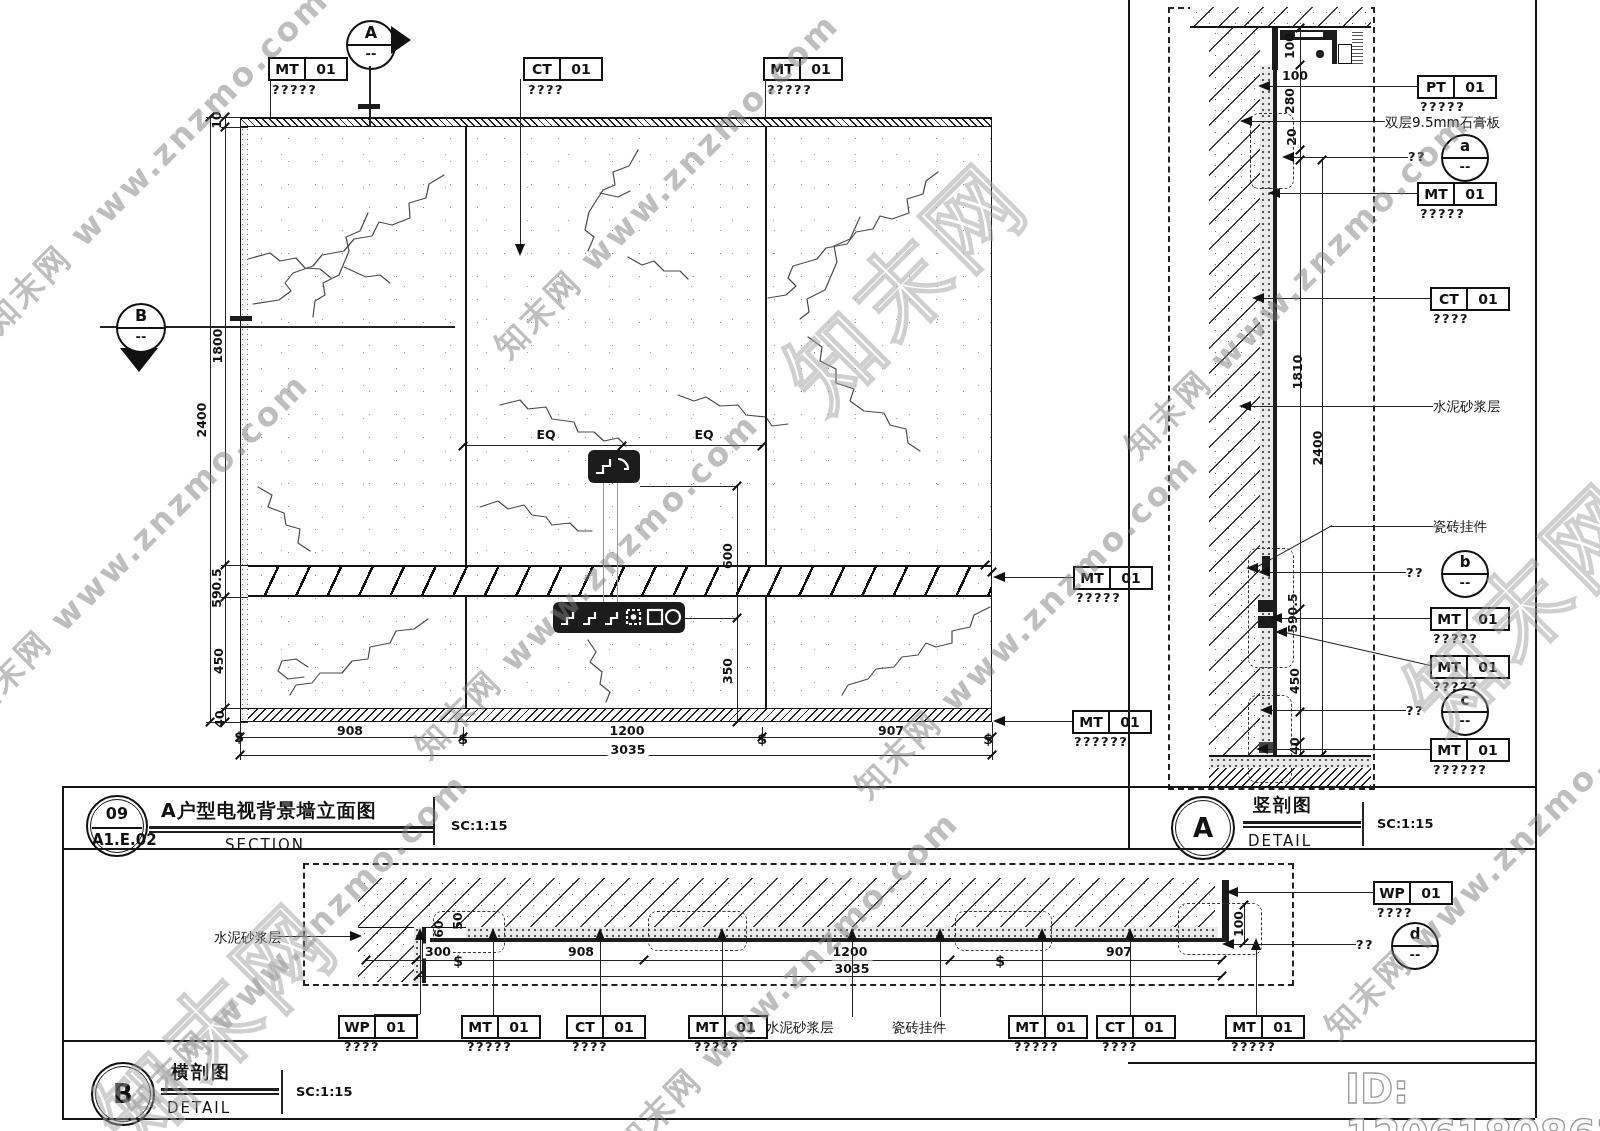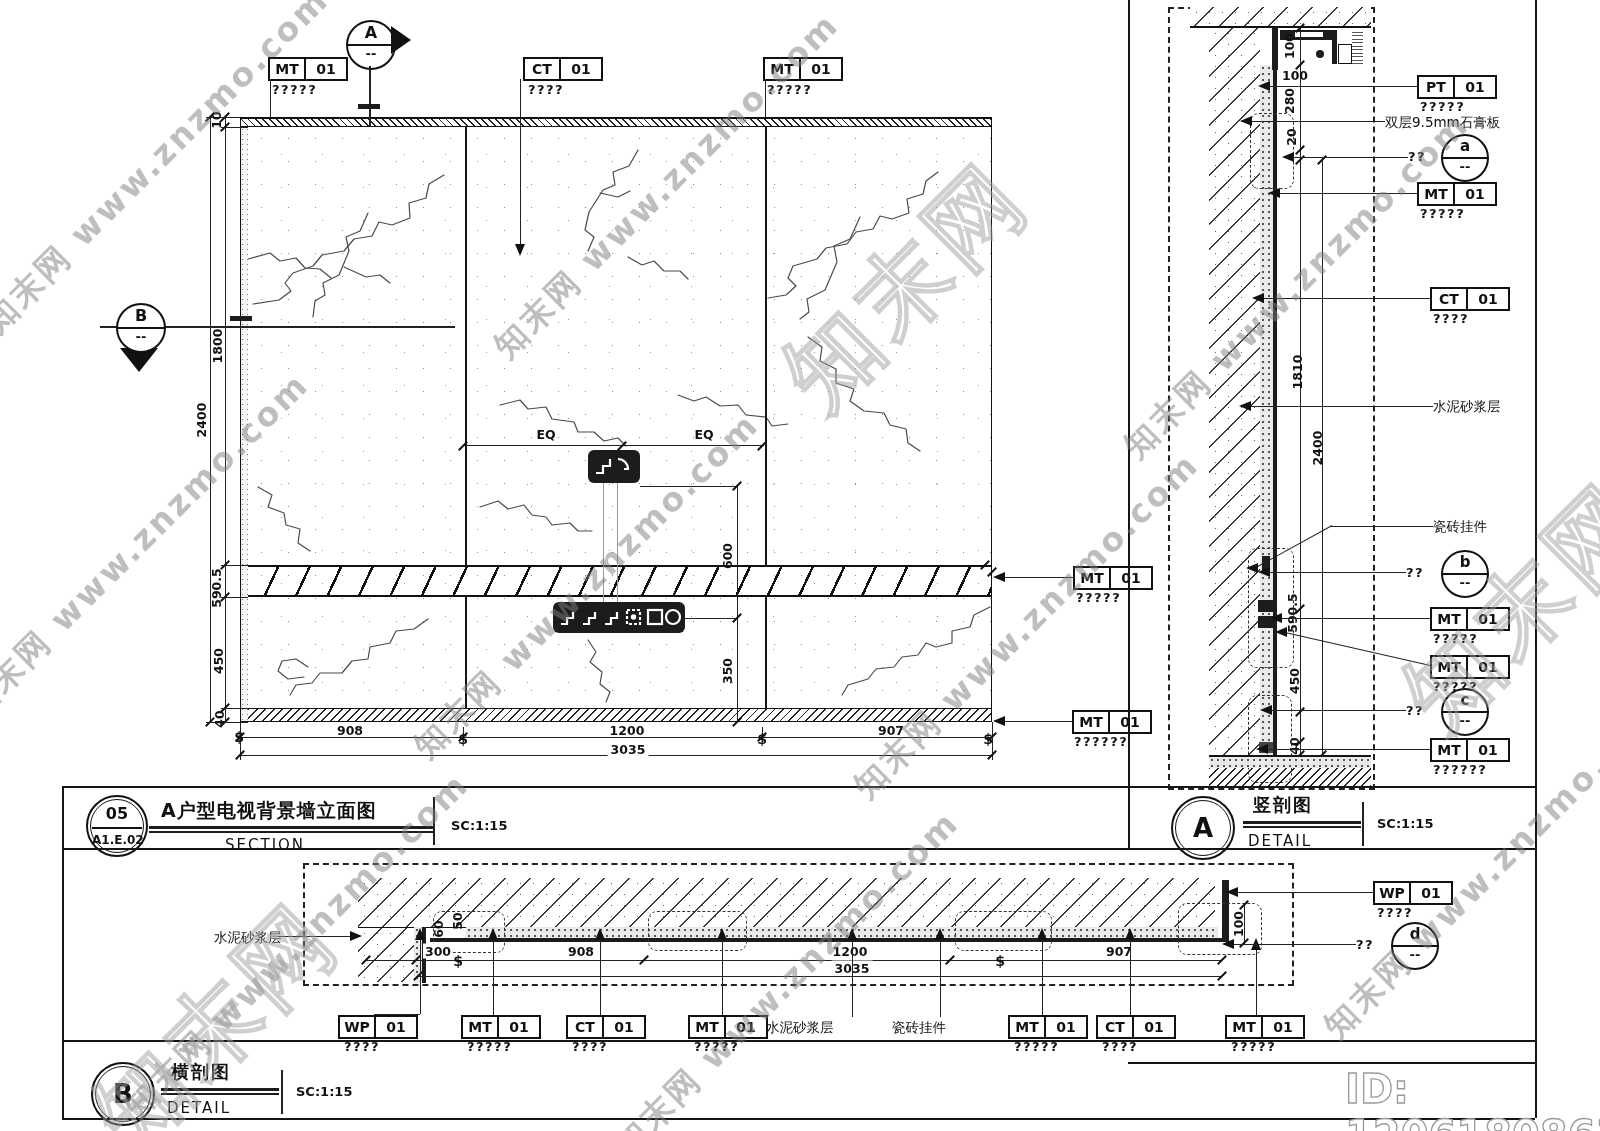--- a/index.html
+++ b/index.html
@@ -214,22 +214,22 @@
   <div class="ld" style="left:1000px;top:721px;width:72px"></div>
   <div class="aL" style="left:993px;top:716px"></div>
   <div class="tag" style="left:1072px;top:710px">
     <span class="c1">MT</span>
     <span class="c2">01</span>
   </div>
   <div class="note" style="left:1074px;top:734px">??????</div>
 
   <div class="dring" style="left:86px;top:795px;width:58px;height:58px">
     <div class="inner">
-      <div style="height:26px;line-height:26px;border-bottom:2px solid #111;font-size:16px">05</div>
-      <div style="font-size:12px;line-height:22px">A1.E.02</div>
+      <div style="height:26px;line-height:26px;border-bottom:2px solid #111;font-size:16px">09</div>
+      <div style="font-size:15px;line-height:22px">A1.E.02</div>
     </div>
   </div>
   <div class="a" style="left:161px;top:798px;font-size:19px;font-weight:700;letter-spacing:1px">A户型电视背景墙立面图</div>
   <div class="a dark" style="left:149px;top:826px;width:284px;height:3px"></div>
   <div class="a dark" style="left:149px;top:831px;width:284px;height:1.5px"></div>
   <div class="a" style="left:225px;top:836px;font-size:15px;letter-spacing:2px">SECTION</div>
   <div class="ldv" style="left:433px;top:797px;height:48px;width:1.5px"></div>
   <div class="a" style="left:451px;top:818px;font-size:13px;font-weight:600">SC:1:15</div>
 
   <div class="dashrect" style="left:1168px;top:7px;width:203px;height:779px"></div>

